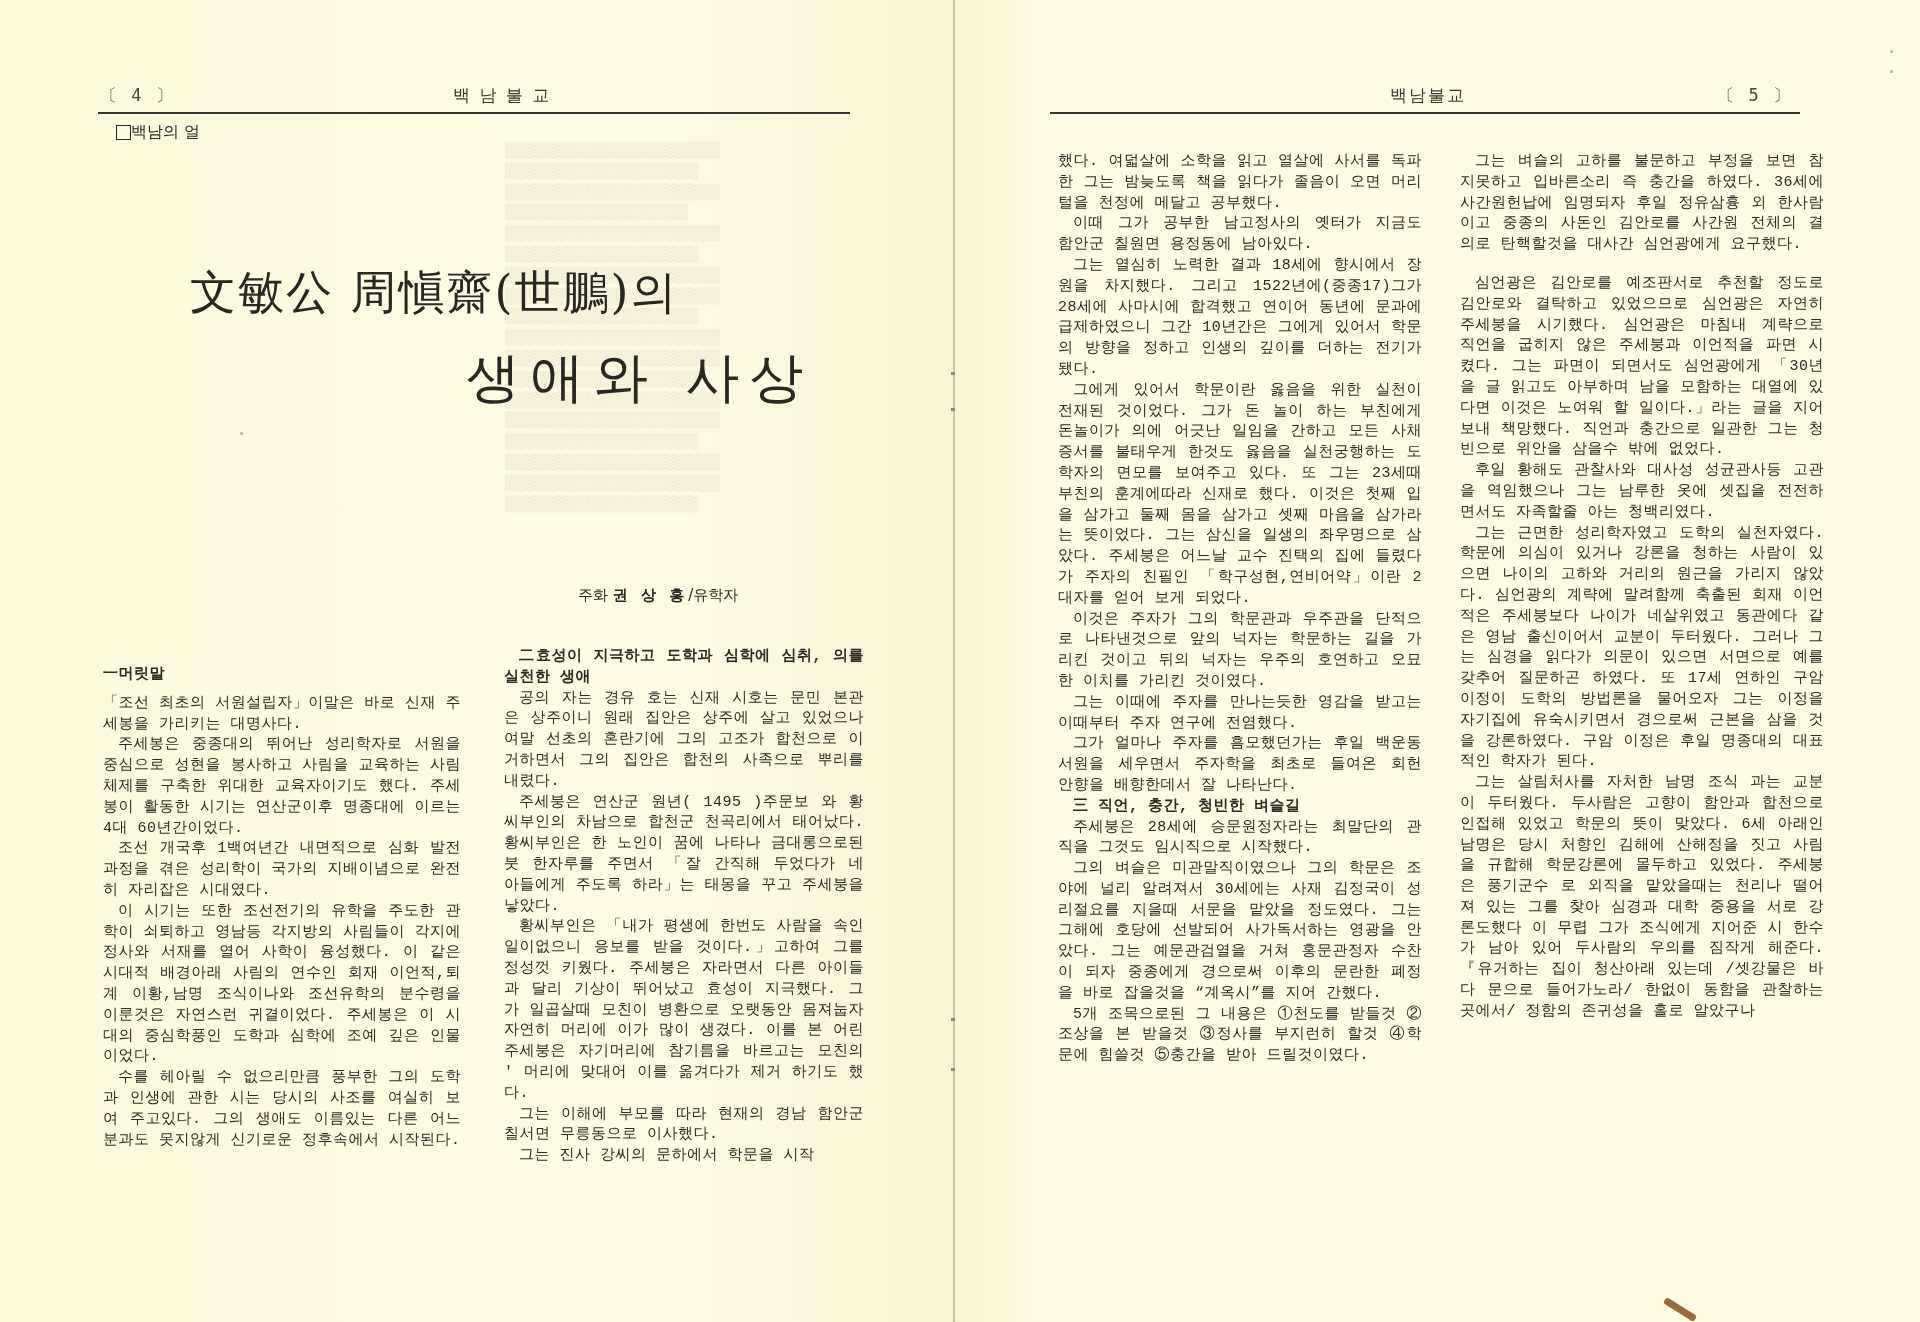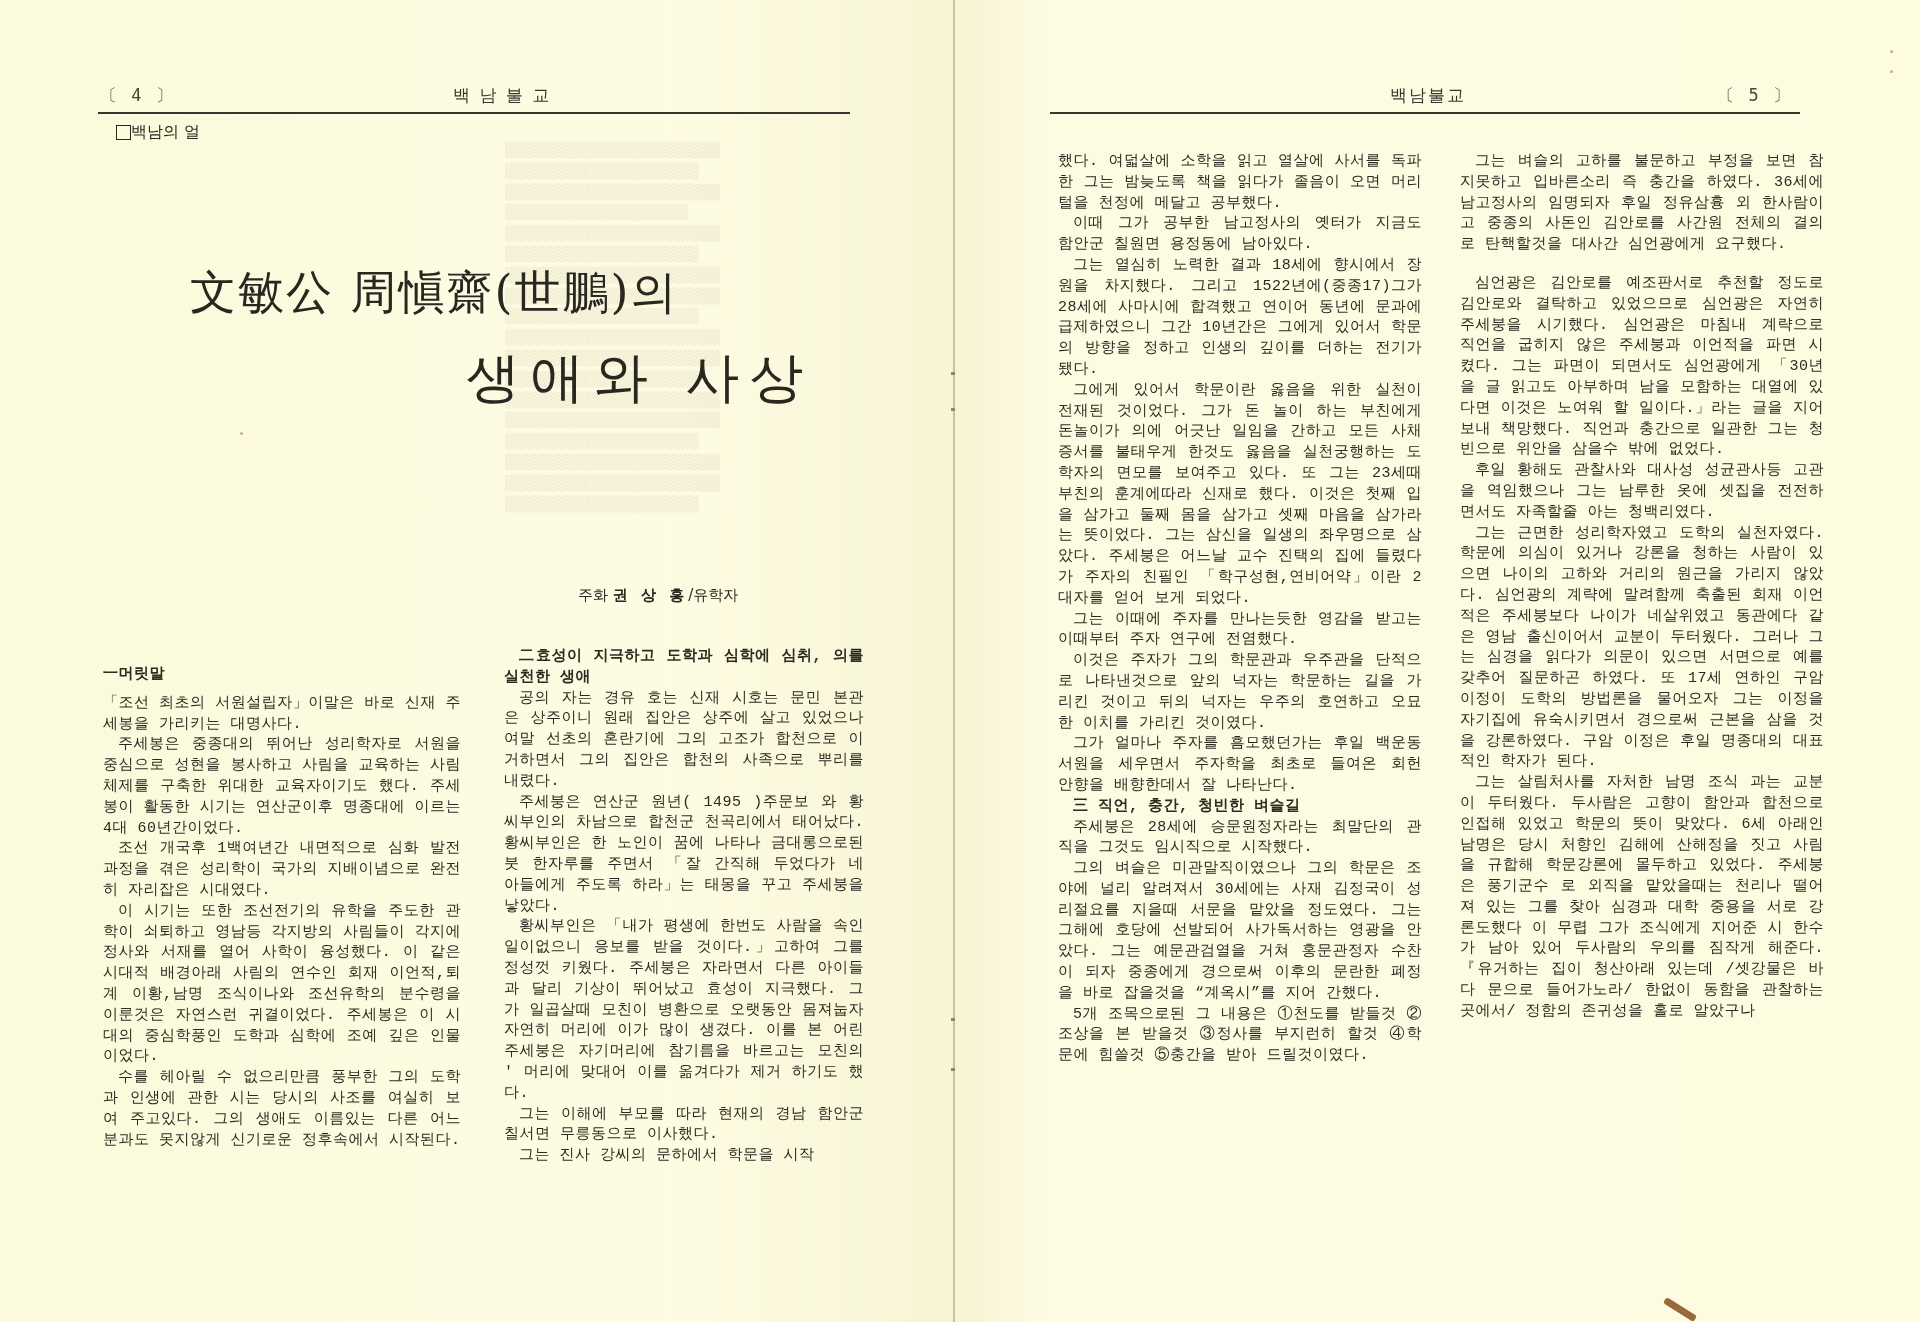--- a/index.html
+++ b/index.html
@@ -102,31 +102,31 @@
     <div class="header-bar" style="left:95px; top:82px; width:750px;">
       <span class="pub-title" style="left:340px;">백남불교</span>
       <span class="pagenum" style="right:8px;">〔 5 〕</span>
     </div>
 
     <div class="column" style="left:103px; top:152px; width:364px;">
       <p>했다. 여덟살에 소학을 읽고 열살에 사서를 독파한 그는 밤늦도록 책을 읽다가 졸음이 오면 머리털을 천정에 메달고 공부했다.</p>
       <p class="indent">이때 그가 공부한 남고정사의 옛터가 지금도 함안군 칠원면 용정동에 남아있다.</p>
       <p class="indent">그는 열심히 노력한 결과 18세에 향시에서 장원을 차지했다. 그리고 1522년에(중종17)그가 28세에 사마시에 합격했고 연이어 동년에 문과에 급제하였으니 그간 10년간은 그에게 있어서 학문의 방향을 정하고 인생의 깊이를 더하는 전기가 됐다.</p>
       <p class="indent">그에게 있어서 학문이란 옳음을 위한 실천이 전재된 것이었다. 그가 돈 놀이 하는 부친에게 돈놀이가 의에 어긋난 일임을 간하고 모든 사채증서를 불태우게 한것도 옳음을 실천궁행하는 도학자의 면모를 보여주고 있다. 또 그는 23세때 부친의 훈계에따라 신재로 했다. 이것은 첫째 입을 삼가고 둘째 몸을 삼가고 셋째 마음을 삼가라는 뜻이었다. 그는 삼신을 일생의 좌우명으로 삼았다. 주세붕은 어느날 교수 진택의 집에 들렸다가 주자의 친필인 「학구성현,연비어약」이란 2대자를 얻어 보게 되었다.</p>
+      <p class="indent">이것은 주자가 그의 학문관과 우주관을 단적으로 나타낸것으로 앞의 넉자는 학문하는 길을 가리킨 것이고 뒤의 넉자는 우주의 호연하고 오묘한 이치를 가리킨 것이였다.</p>
       <p class="indent">그는 이때에 주자를 만나는듯한 영감을 받고는 이때부터 주자 연구에 전염했다.</p>
-      <p class="indent">이것은 주자가 그의 학문관과 우주관을 단적으로 나타낸것으로 앞의 넉자는 학문하는 길을 가리킨 것이고 뒤의 넉자는 우주의 호연하고 오묘한 이치를 가리킨 것이였다.</p>
       <p class="indent">그가 얼마나 주자를 흠모했던가는 후일 백운동서원을 세우면서 주자학을 최초로 들여온 회헌 안향을 배향한데서 잘 나타난다.</p>
       <p class="indent subhead-roman">三 직언, 충간, 청빈한 벼슬길</p>
       <p class="indent">주세붕은 28세에 승문원정자라는 최말단의 관직을 그것도 임시직으로 시작했다.</p>
       <p class="indent">그의 벼슬은 미관말직이였으나 그의 학문은 조야에 널리 알려져서 30세에는 사재 김정국이 성리절요를 지을때 서문을 맡았을 정도였다. 그는 그해에 호당에 선발되어 사가독서하는 영광을 안았다. 그는 예문관검열을 거쳐 홍문관정자 수찬이 되자 중종에게 경으로써 이후의 문란한 폐정을 바로 잡을것을 “계옥시”를 지어 간했다.</p>
       <p class="indent">5개 조목으로된 그 내용은 ①천도를 받들것 ②조상을 본 받을것 ③정사를 부지런히 할것 ④학문에 힘쓸것 ⑤충간을 받아 드릴것이였다.</p>
     </div>
 
     <div class="column" style="left:505px; top:152px; width:364px;">
-      <p class="indent" style="margin-bottom:18px;">그는 벼슬의 고하를 불문하고 부정을 보면 참지못하고 입바른소리 즉 충간을 하였다. 36세에 남고정사의 임명되자 후일 정유삼흉 외 한사람이고 중종의 사돈인 김안로를 사간원 전체의 결의로 탄핵할것을 대사간 심언광에게 요구했다.</p>
+      <p class="indent" style="margin-bottom:18px;">그는 벼슬의 고하를 불문하고 부정을 보면 참지못하고 입바른소리 즉 충간을 하였다. 36세에 사간원헌납에 임명되자 후일 정유삼흉 외 한사람이고 중종의 사돈인 김안로를 사간원 전체의 결의로 탄핵할것을 대사간 심언광에게 요구했다.</p>
       <p class="indent">심언광은 김안로를 예조판서로 추천할 정도로 김안로와 결탁하고 있었으므로 심언광은 자연히 주세붕을 시기했다. 심언광은 마침내 계략으로 직언을 굽히지 않은 주세붕과 이언적을 파면 시켰다. 그는 파면이 되면서도 심언광에게 「30년을 글 읽고도 아부하며 남을 모함하는 대열에 있다면 이것은 노여워 할 일이다.」라는 글을 지어 보내 책망했다. 직언과 충간으로 일관한 그는 청빈으로 위안을 삼을수 밖에 없었다.</p>
       <p class="indent">후일 황해도 관찰사와 대사성 성균관사등 고관을 역임했으나 그는 남루한 옷에 셋집을 전전하면서도 자족할줄 아는 청백리였다.</p>
       <p class="indent">그는 근면한 성리학자였고 도학의 실천자였다. 학문에 의심이 있거나 강론을 청하는 사람이 있으면 나이의 고하와 거리의 원근을 가리지 않았다. 심언광의 계략에 말려함께 축출된 회재 이언적은 주세붕보다 나이가 네살위였고 동관에다 같은 영남 출신이어서 교분이 두터웠다. 그러나 그는 심경을 읽다가 의문이 있으면 서면으로 예를 갖추어 질문하곤 하였다. 또 17세 연하인 구암 이정이 도학의 방법론을 물어오자 그는 이정을 자기집에 유숙시키면서 경으로써 근본을 삼을 것을 강론하였다. 구암 이정은 후일 명종대의 대표적인 학자가 된다.</p>
       <p class="indent">그는 살림처사를 자처한 남명 조식 과는 교분이 두터웠다. 두사람은 고향이 함안과 합천으로 인접해 있었고 학문의 뜻이 맞았다. 6세 아래인 남명은 당시 처향인 김해에 산해정을 짓고 사림을 규합해 학문강론에 몰두하고 있었다. 주세붕은 풍기군수 로 외직을 맡았을때는 천리나 떨어져 있는 그를 찾아 심경과 대학 중용을 서로 강론도했다 이 무렵 그가 조식에게 지어준 시 한수가 남아 있어 두사람의 우의를 짐작게 해준다. 『유거하는 집이 청산아래 있는데 /셋강물은 바다 문으로 들어가노라/ 한없이 동함을 관찰하는 곳에서/ 정함의 존귀성을 홀로 알았구나</p>
     </div>
 
     <div class="fleck" style="left:935px; top:50px;"></div>
     <div class="fleck" style="left:935px; top:70px;"></div>
   </div>
 

